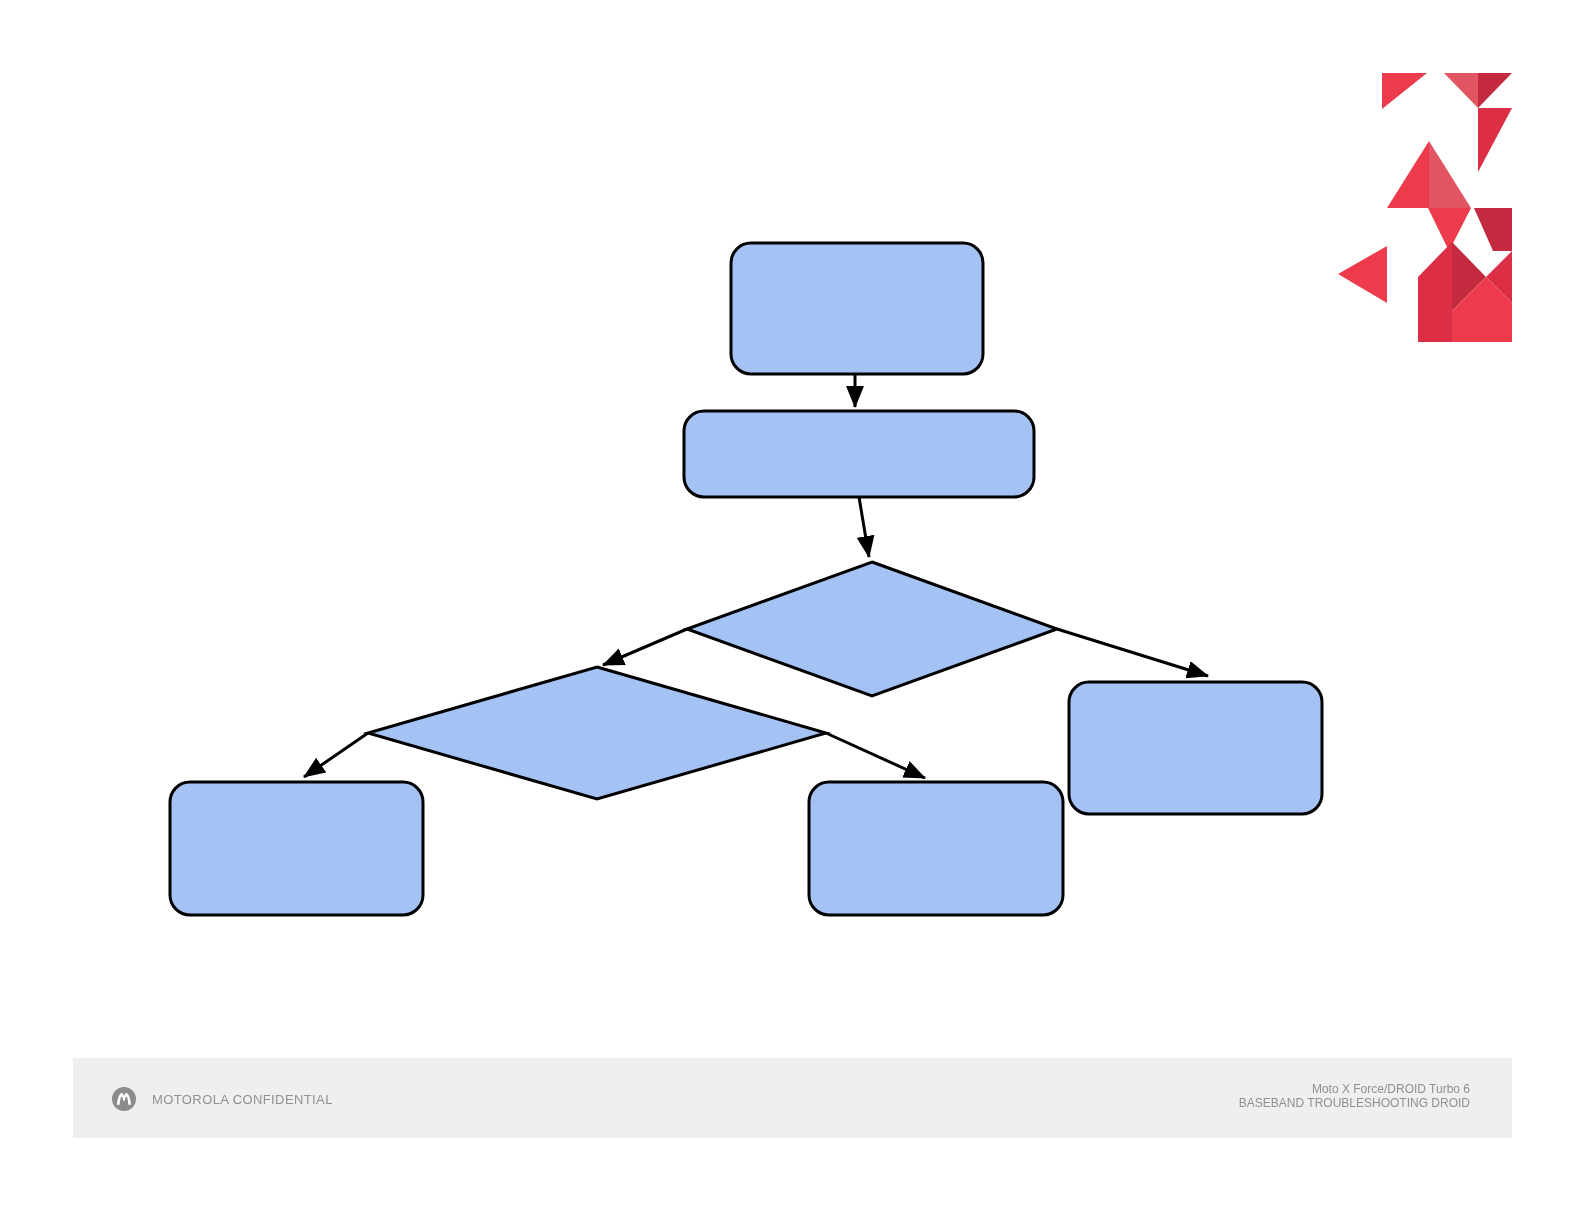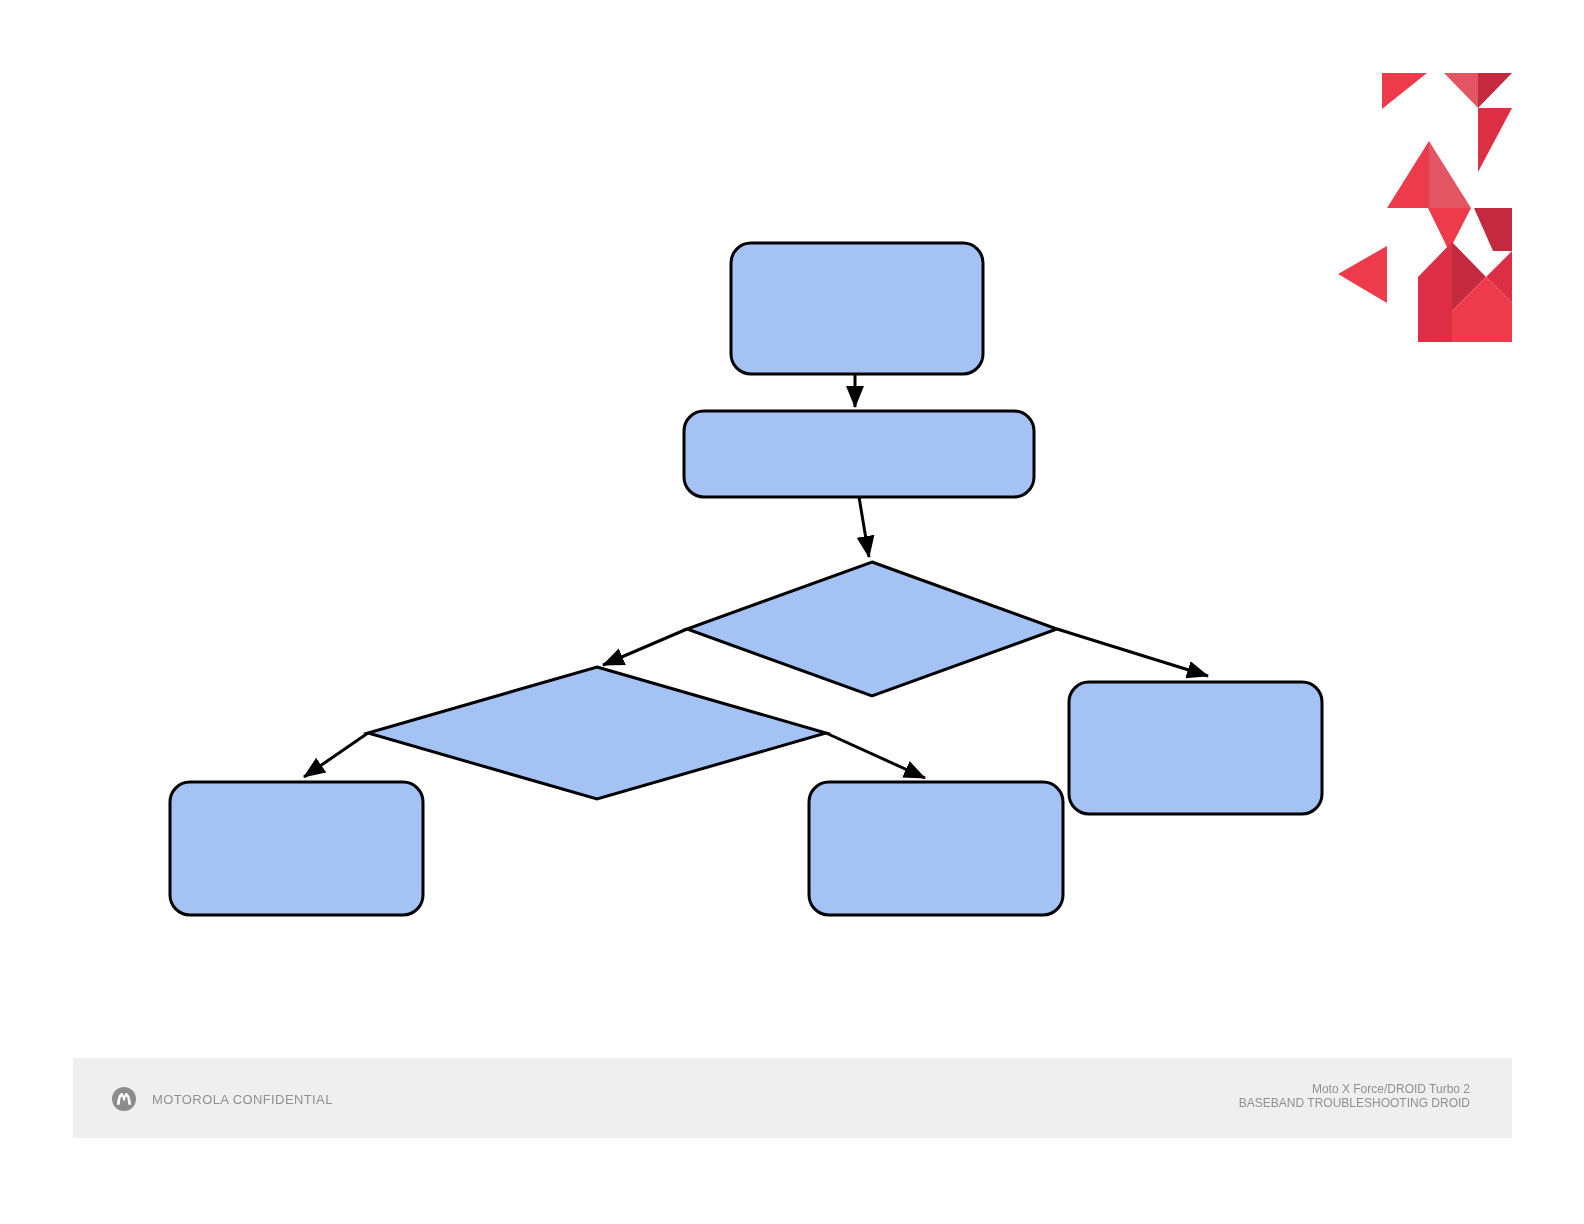--- a/index.html
+++ b/index.html
@@ -88,18 +88,18 @@
       <polygon points="119,241 153,207 179,233 179,272 119,272" fill="#ED3B4B"></polygon>
     </svg>
 
   <div class="footer-bar" style="background: rgb(239, 239, 239);">
     <svg class="footer-logo" viewBox="0 0 32 32" xmlns="http://www.w3.org/2000/svg">
       <circle cx="16" cy="16" r="16" fill="#8C8C8C"></circle>
       <path fill="#ffffff" d="M6.5 23.5 C7.4 13.5 10.4 8 13 8 C14.7 8 15.4 10.2 16 12.8 C16.6 10.2 17.3 8 19 8 C21.6 8 24.6 13.5 25.5 23.5 L21.7 23.5 C21.3 17 20.2 12.6 19.1 12.6 C18.2 12.6 17.5 15.2 17 18.2 L15 18.2 C14.5 15.2 13.8 12.6 12.9 12.6 C11.8 12.6 10.7 17 10.3 23.5 Z"></path>
     </svg>
     <div class="footer-left-label" style="color: rgb(144, 144, 144);">MOTOROLA CONFIDENTIAL</div>
     <div class="footer-right" style="color: rgb(144, 144, 144);">
-      <div>Moto X Force/DROID Turbo 2</div>
+      <div>Moto X Force/DROID Turbo 6</div>
       <div>BASEBAND TROUBLESHOOTING DROID</div>
     </div>
   </div>
 
 </div>
 
 </body></html>

